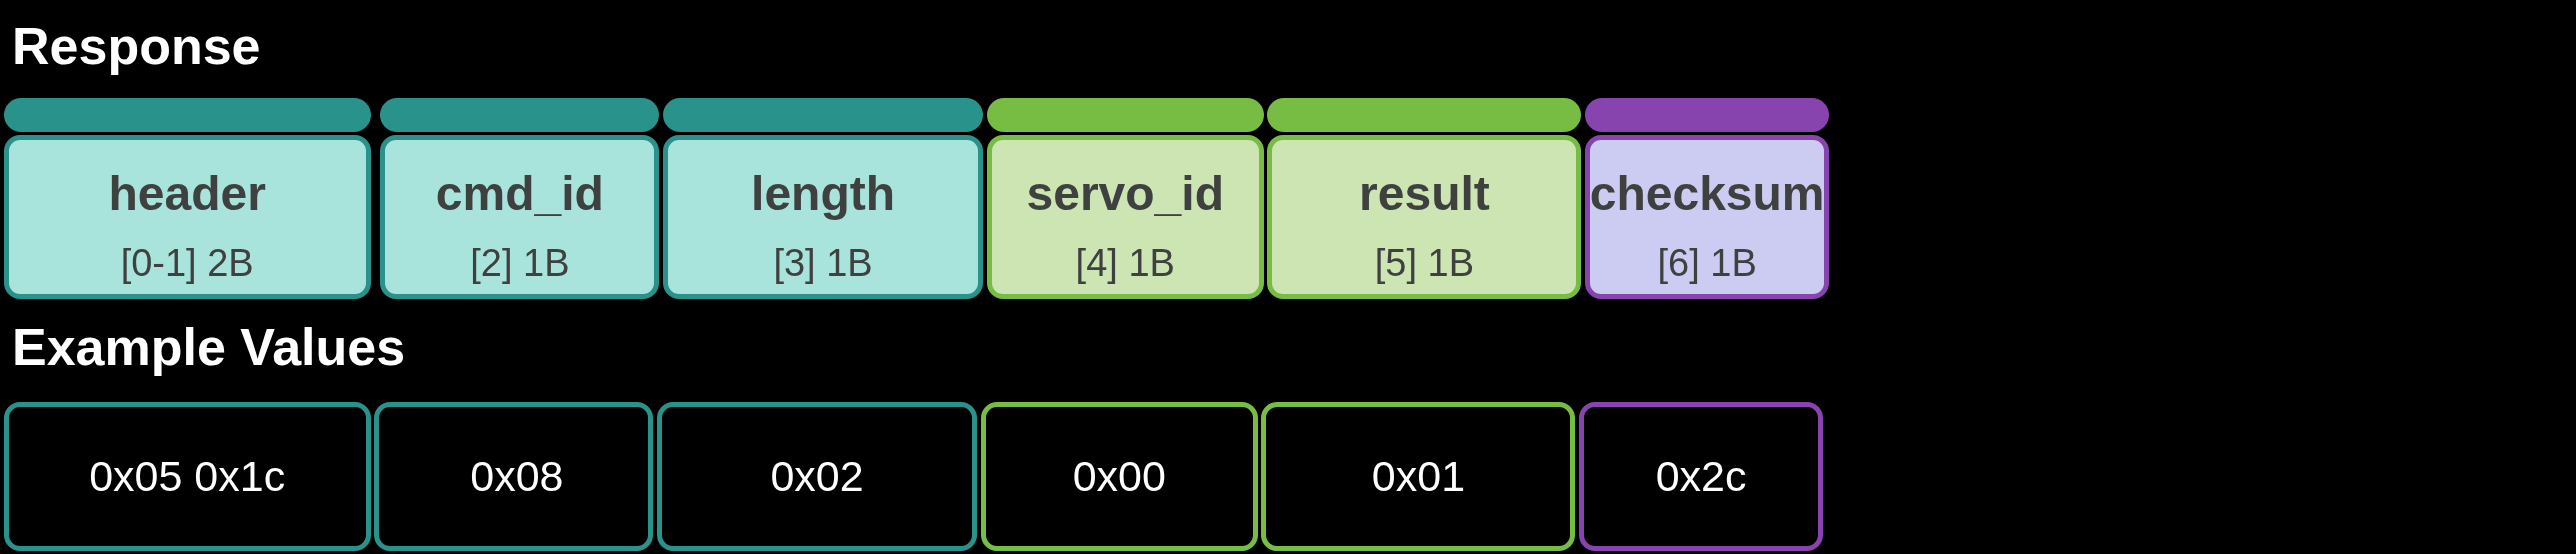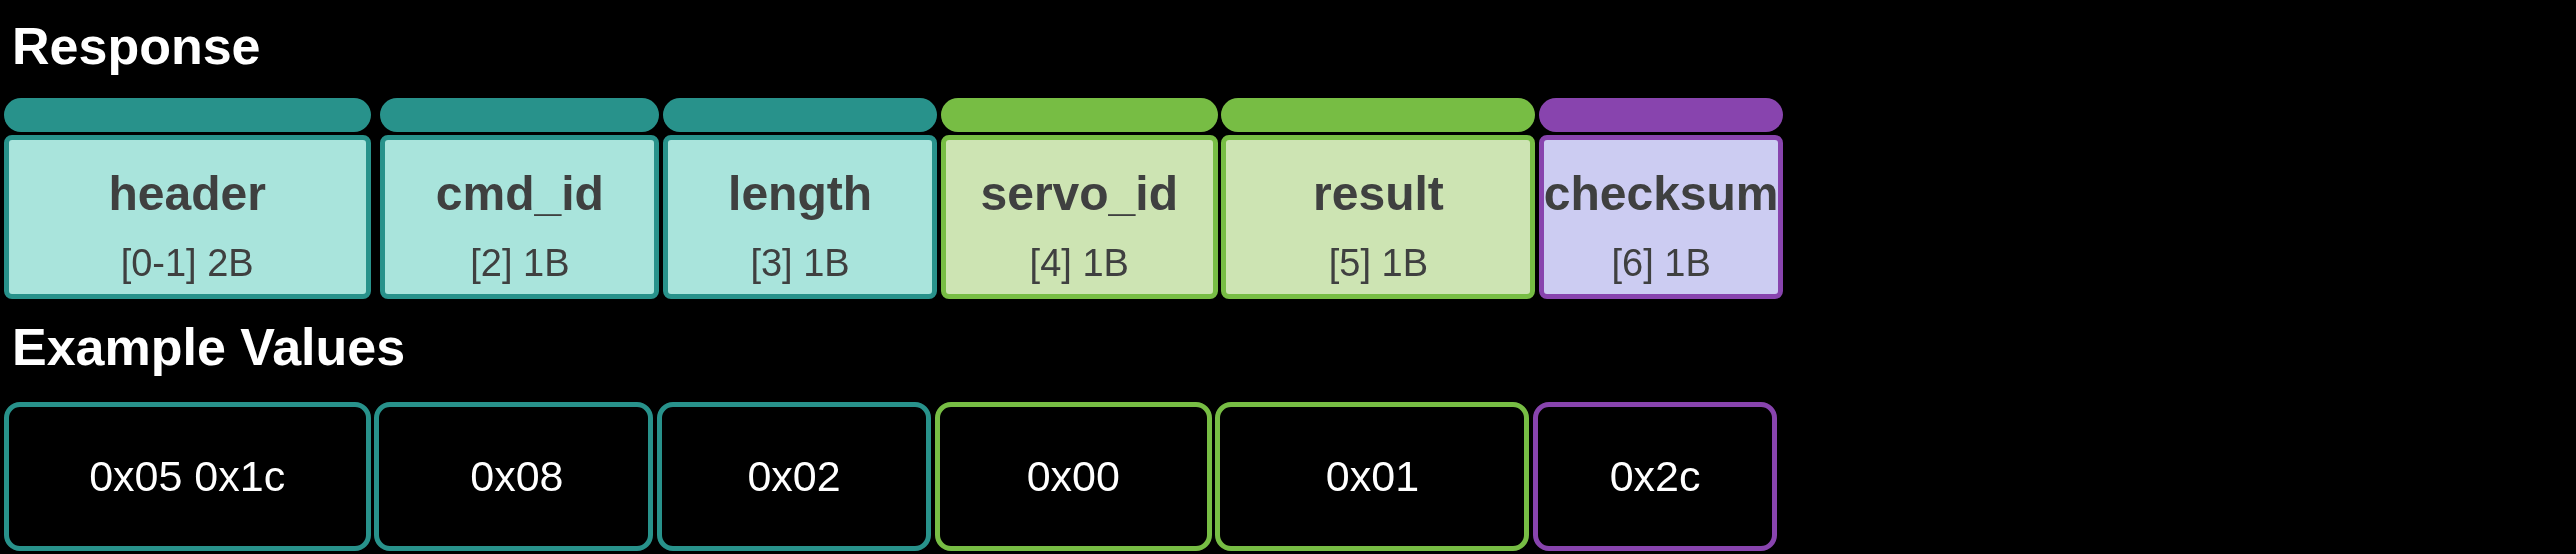--- a/index.html
+++ b/index.html
@@ -32,21 +32,21 @@
     left: 3.7px;
     display: flex;
     gap: 3.7px;
   }
   .fields-row { top: 98px; }
   .values-row { top: 402px; }
 
   
   .row > :nth-child(1) { width: 367px; }
   .row > :nth-child(2) { width: 279px; padding-left: 6px; }
-  .row > :nth-child(3) { width: 274px; }
+  .row > :nth-child(3) { width: 320px; }
   .row > :nth-child(4) { width: 277px; }
   .row > :nth-child(5) { width: 314px; }
   .row > :nth-child(6) { width: 244px; }
 
   
   .g-teal   { --dark: var(--teal-dark);   --light: var(--teal-light); }
   .g-green  { --dark: var(--green-dark);  --light: var(--green-light); }
   .g-purple { --dark: var(--purple-dark); --light: var(--purple-light); }
 
   .field-col {
@@ -57,21 +57,21 @@
     height: 34px;
     border-radius: 17px;
     background: var(--dark);
   }
   .field-body {
     margin-top: 2.8px;
     height: 164px;
     box-sizing: border-box;
     background: var(--light);
     border: 5.6px solid var(--dark);
-    border-radius: 8px;
+    border-radius: 16px;
     display: flex;
     flex-direction: column;
     align-items: center;
     padding-top: 28px;
     gap: 22.4px;
     color: var(--label-text);
   }
   .field-label {
     font-size: 48px;
     font-weight: 700;

